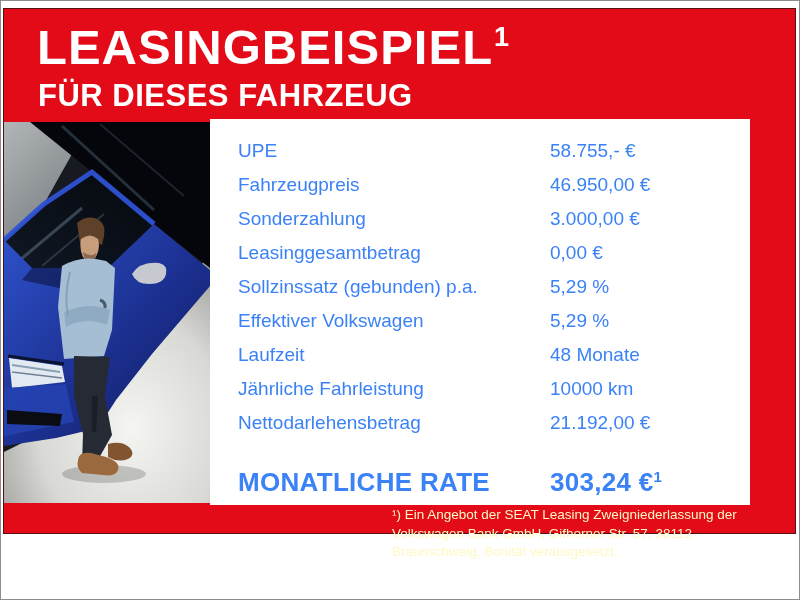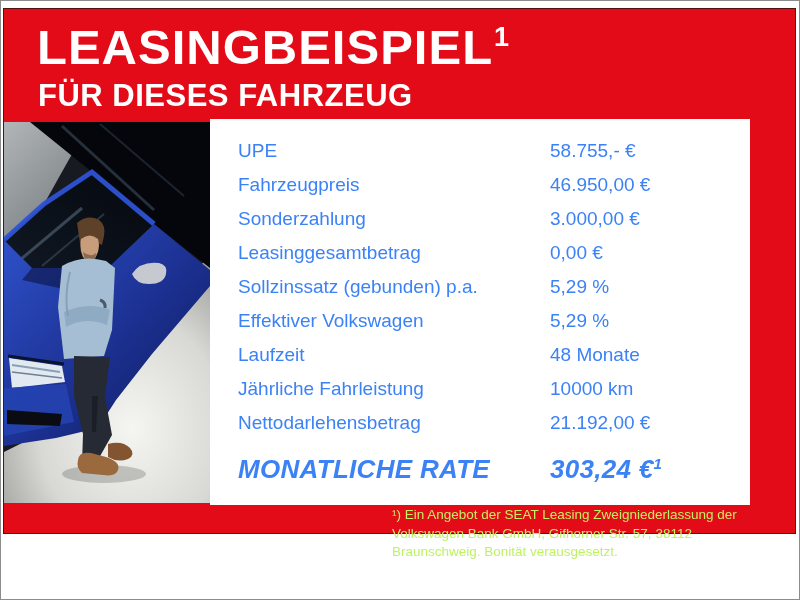--- a/index.html
+++ b/index.html
@@ -23,26 +23,26 @@
   }
   .photo{position:absolute;left:0px;top:113px;width:206px;height:381px;}
   .photo svg{display:block;}
   .panel{
     position:absolute;left:206px;top:110px;width:540px;height:386px;background:#ffffff;
     padding:15px 0 0 28px;box-sizing:border-box;color:#3b82f6;
   }
   .row{display:flex;align-items:center;height:34px;font-size:19px;}
   .row .lbl{width:312px;flex:0 0 312px;}
   .row .val{white-space:nowrap;}
-  .row.total{margin-top:9px;height:40px;font-size:26px;font-weight:bold;letter-spacing:0.3px;font-style:italic;}
+  .row.total{margin-top:22px;height:40px;font-size:26px;font-weight:bold;letter-spacing:0.3px;}
   .row.total .lbl{width:312px;flex:0 0 312px;}
   .vsup{font-size:15px;font-weight:bold;position:relative;top:-9px;}
   .disclaimer{
     position:absolute;left:388px;top:497px;width:370px;
-    font-size:13.5px;line-height:18.5px;color:#bef264;
+    font-size:13.5px;line-height:18.5px;color:#fef9c3;
   }
 </style>
 </head>
 <body>
 
 <div class="page">
   <div class="red-block">
 
     <div class="headline">
       <span>LEASINGBEISPIEL</span><span class="sup">1</span>

